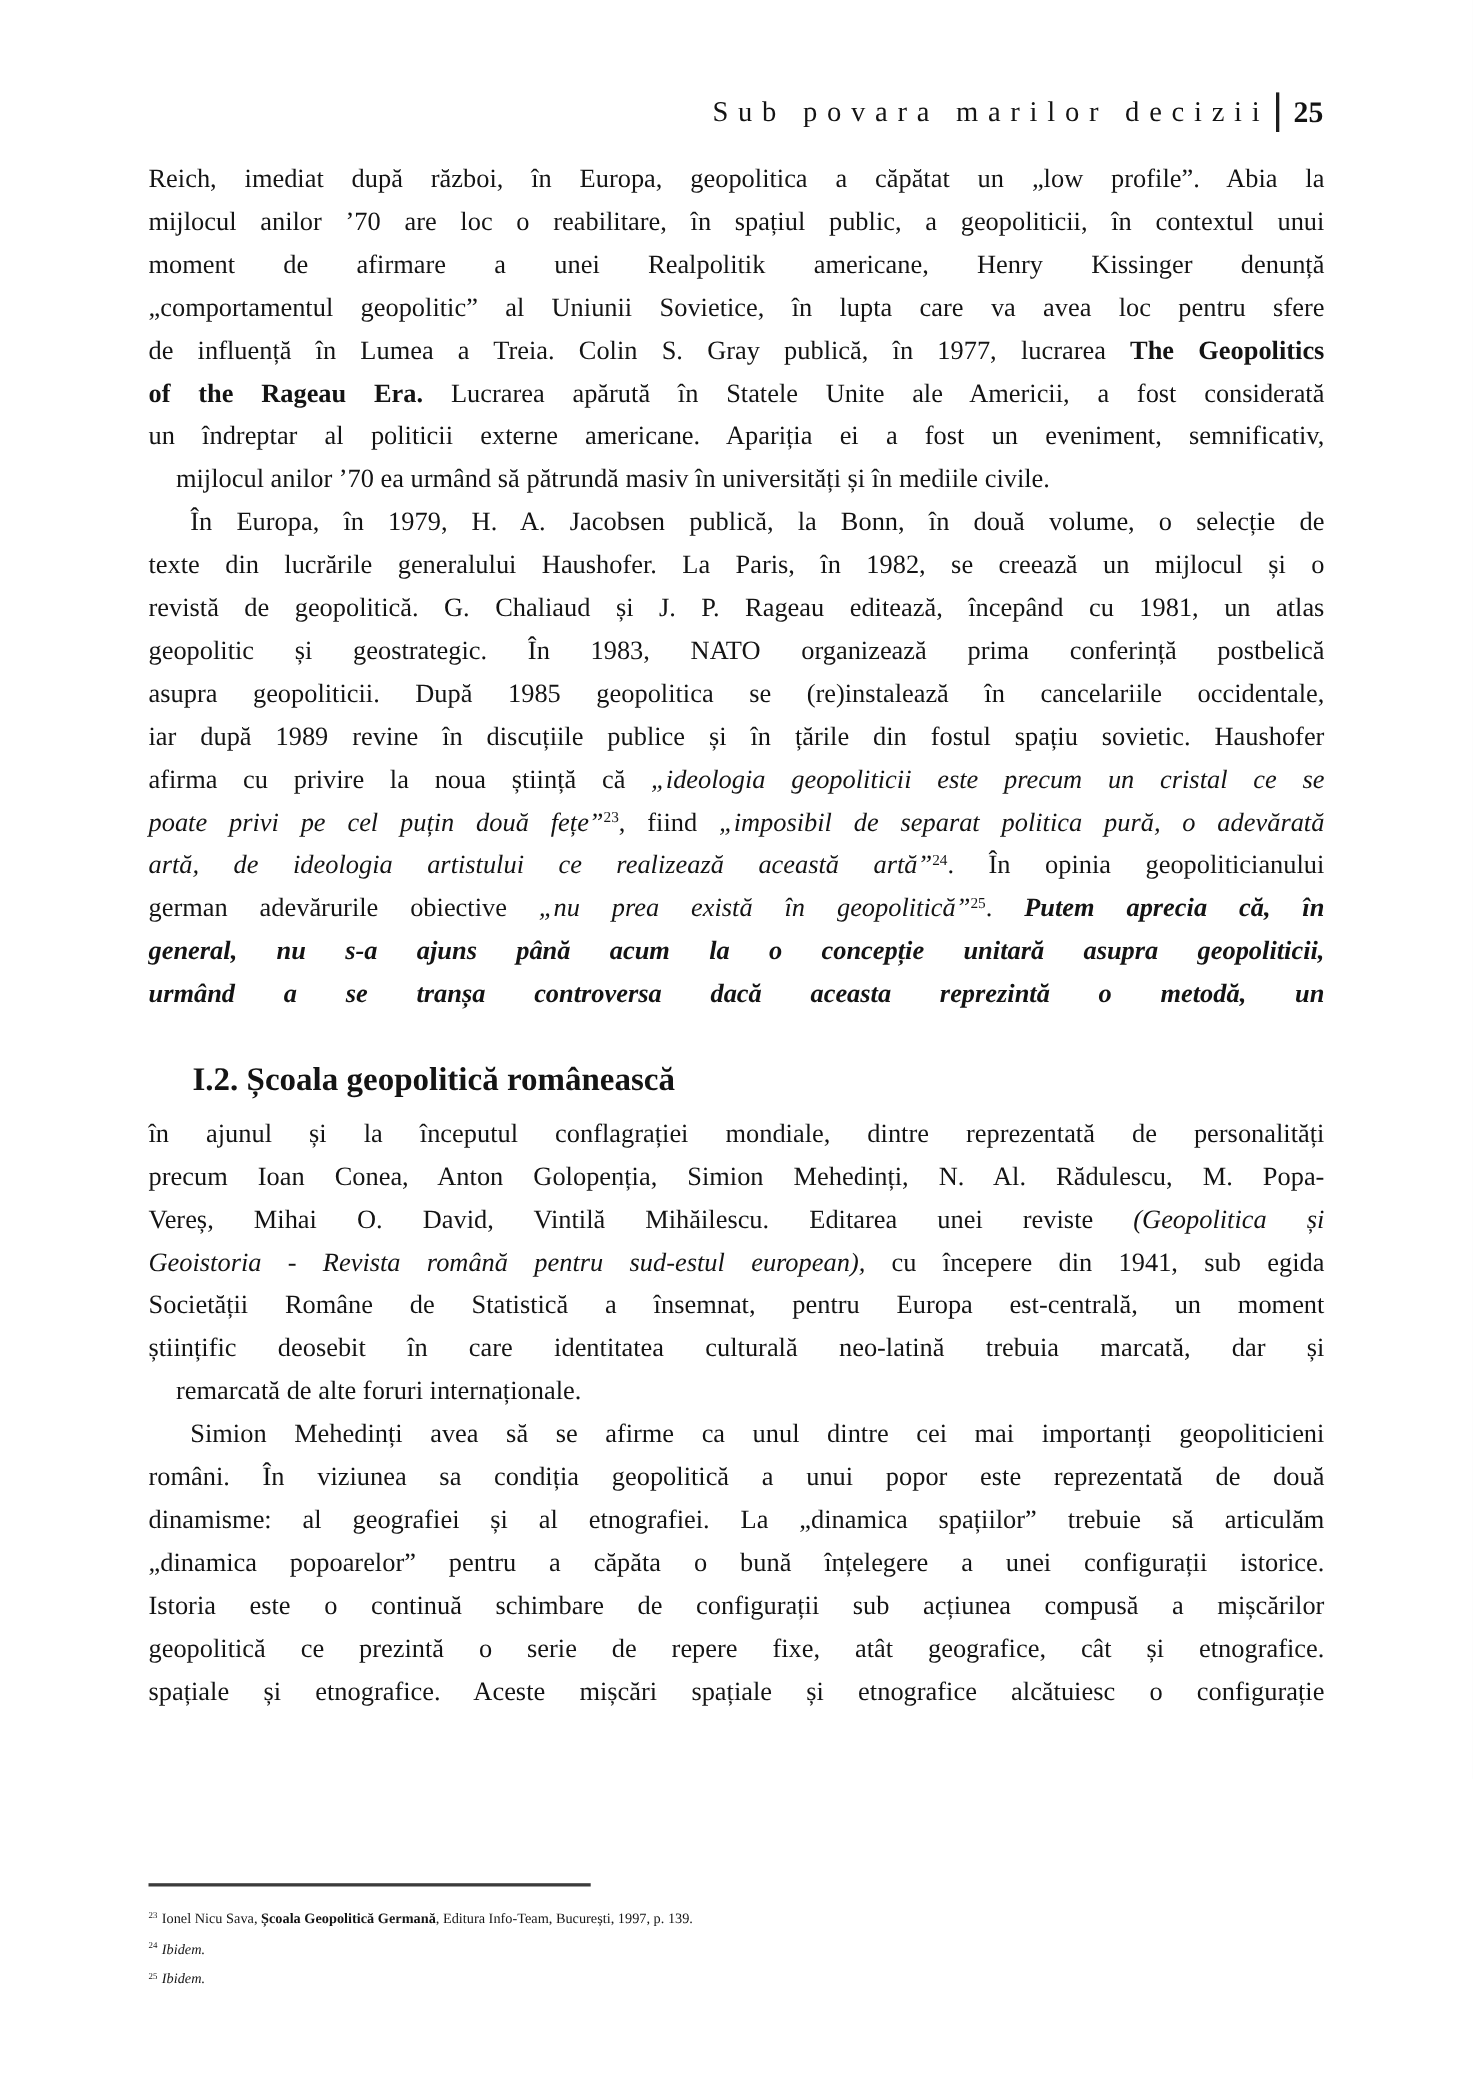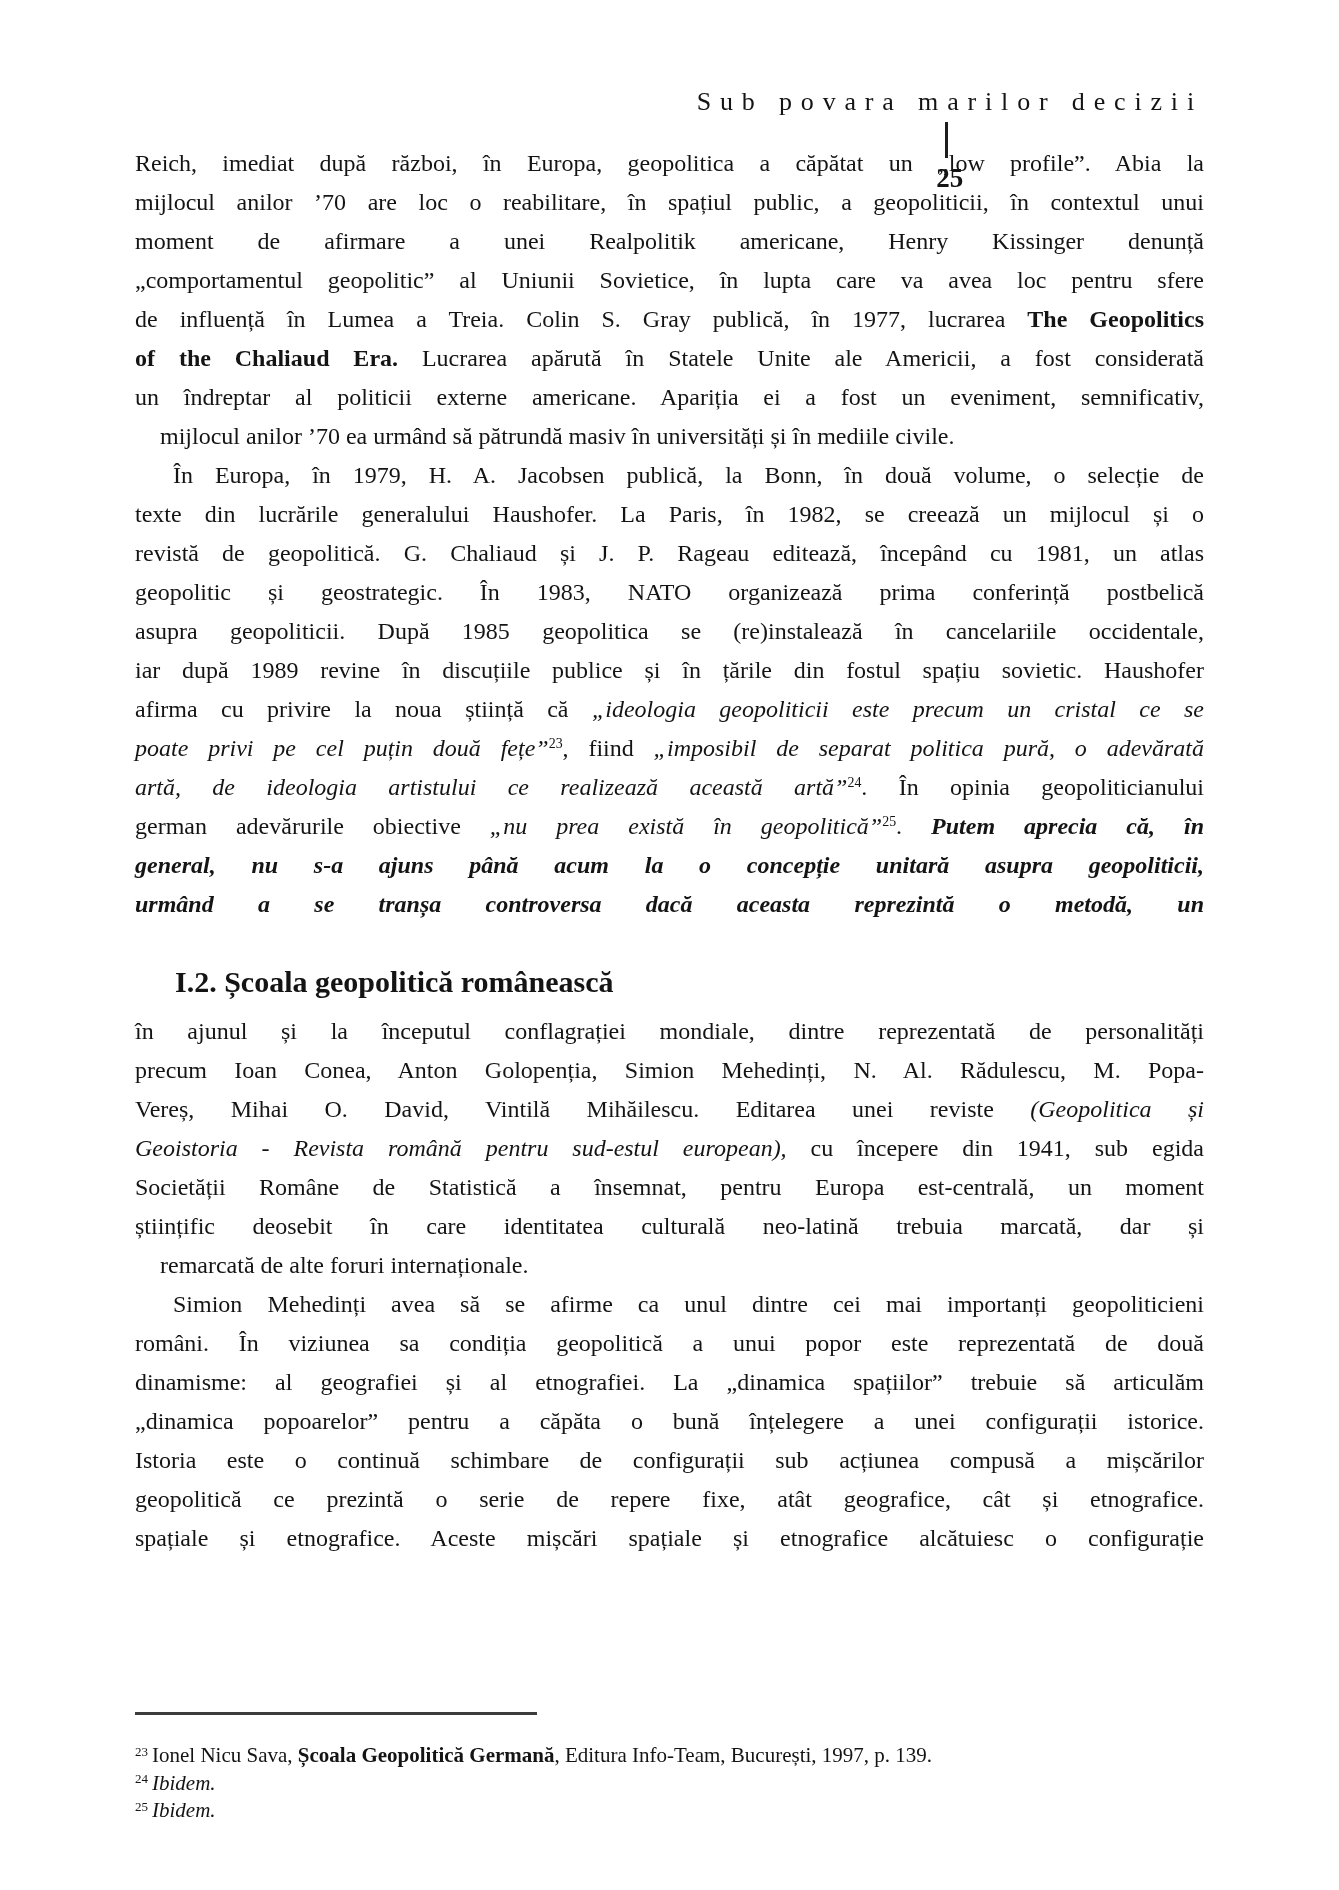--- a/index.html
+++ b/index.html
@@ -8,21 +8,21 @@
     width:1339px;height:1890px;
     background:#ffffff;
     font-family:"Liberation Serif","DejaVu Serif",serif;
     color:#141414;
     overflow:hidden;
   }
   
   .page-header{
     position:absolute;top:82px;right:136px;
     font-size:26px;line-height:40px;white-space:nowrap;
-    display:flex;align-items:center;flex-direction:column;
+    display:flex;align-items:center;
   }
   .running-title{letter-spacing:0.34em;}
   .header-divider{
     display:inline-block;width:3px;height:36px;
     background:#1d1d1d;margin:0 13px 0 6px;
   }
   .page-number{font-weight:bold;letter-spacing:0;font-size:27px;}
   
   .page-body{
     position:absolute;left:135px;top:144px;width:1069px;
@@ -38,21 +38,21 @@
   .section-heading{
     font-size:30px;font-weight:bold;line-height:46px;
     margin:35px 0 7px 0;padding-left:40px;
     text-align:left;
   }
   
   .footnotes{
     position:absolute;left:135px;top:1712px;width:1069px;
   }
   .fn-rule{width:402px;height:3px;background:#3c3c3c;}
-  .fn-list{margin-top:27px;font-size:21px;line-height:27.5px;}
+  .fn-list{margin-top:15px;font-size:13px;line-height:27.5px;}
   .fn-line{text-align:left;}
   .fn-line sup{font-size:0.62em;vertical-align:0.5em;line-height:0;margin-right:4px;}
 </style>
 </head>
 <body>
 
 <div class="page">
 
   <div class="page-header">
     <span class="running-title">Sub povara marilor decizii</span>
@@ -60,21 +60,21 @@
     <span class="page-number">25</span>
   </div>
 
   <div class="page-body" id="body-root">
       <div>
         <div class="text-line">Reich, imediat după război, în Europa, geopolitica a căpătat un „low profile”. Abia la</div>
         <div class="text-line">mijlocul anilor ’70 are loc o reabilitare, în spațiul public, a geopoliticii, în contextul unui</div>
         <div class="text-line">moment de afirmare a unei Realpolitik americane, Henry Kissinger denunță</div>
         <div class="text-line">„comportamentul geopolitic” al Uniunii Sovietice, în lupta care va avea loc pentru sfere</div>
         <div class="text-line">de influență în Lumea a Treia. Colin S. Gray publică, în 1977, lucrarea <strong>The Geopolitics</strong></div>
-        <div class="text-line"><strong>of the Chaliaud Era.</strong> Lucrarea apărută în Statele Unite ale Americii, a fost considerată</div>
+        <div class="text-line"><strong>of the Rageau Era.</strong> Lucrarea apărută în Statele Unite ale Americii, a fost considerată</div>
         <div class="text-line">un îndreptar al politicii externe americane. Apariția ei a fost un eveniment, semnificativ,</div>
         <div class="text-line last">mijlocul anilor ’70 ea urmând să pătrundă masiv în universități și în mediile civile.</div>
       </div>
       <div>
         <div class="text-line indent">În Europa, în 1979, H. A. Jacobsen publică, la Bonn, în două volume, o selecție de</div>
         <div class="text-line">texte din lucrările generalului Haushofer. La Paris, în 1982, se creează un mijlocul și o</div>
         <div class="text-line">revistă de geopolitică. G. Chaliaud și J. P. Rageau editează, începând cu 1981, un atlas</div>
         <div class="text-line">geopolitic și geostrategic. În 1983, NATO organizează prima conferință postbelică</div>
         <div class="text-line">asupra geopoliticii. După 1985 geopolitica se (re)instalează în cancelariile occidentale,</div>
         <div class="text-line">iar după 1989 revine în discuțiile publice și în țările din fostul spațiu sovietic. Haushofer</div>

